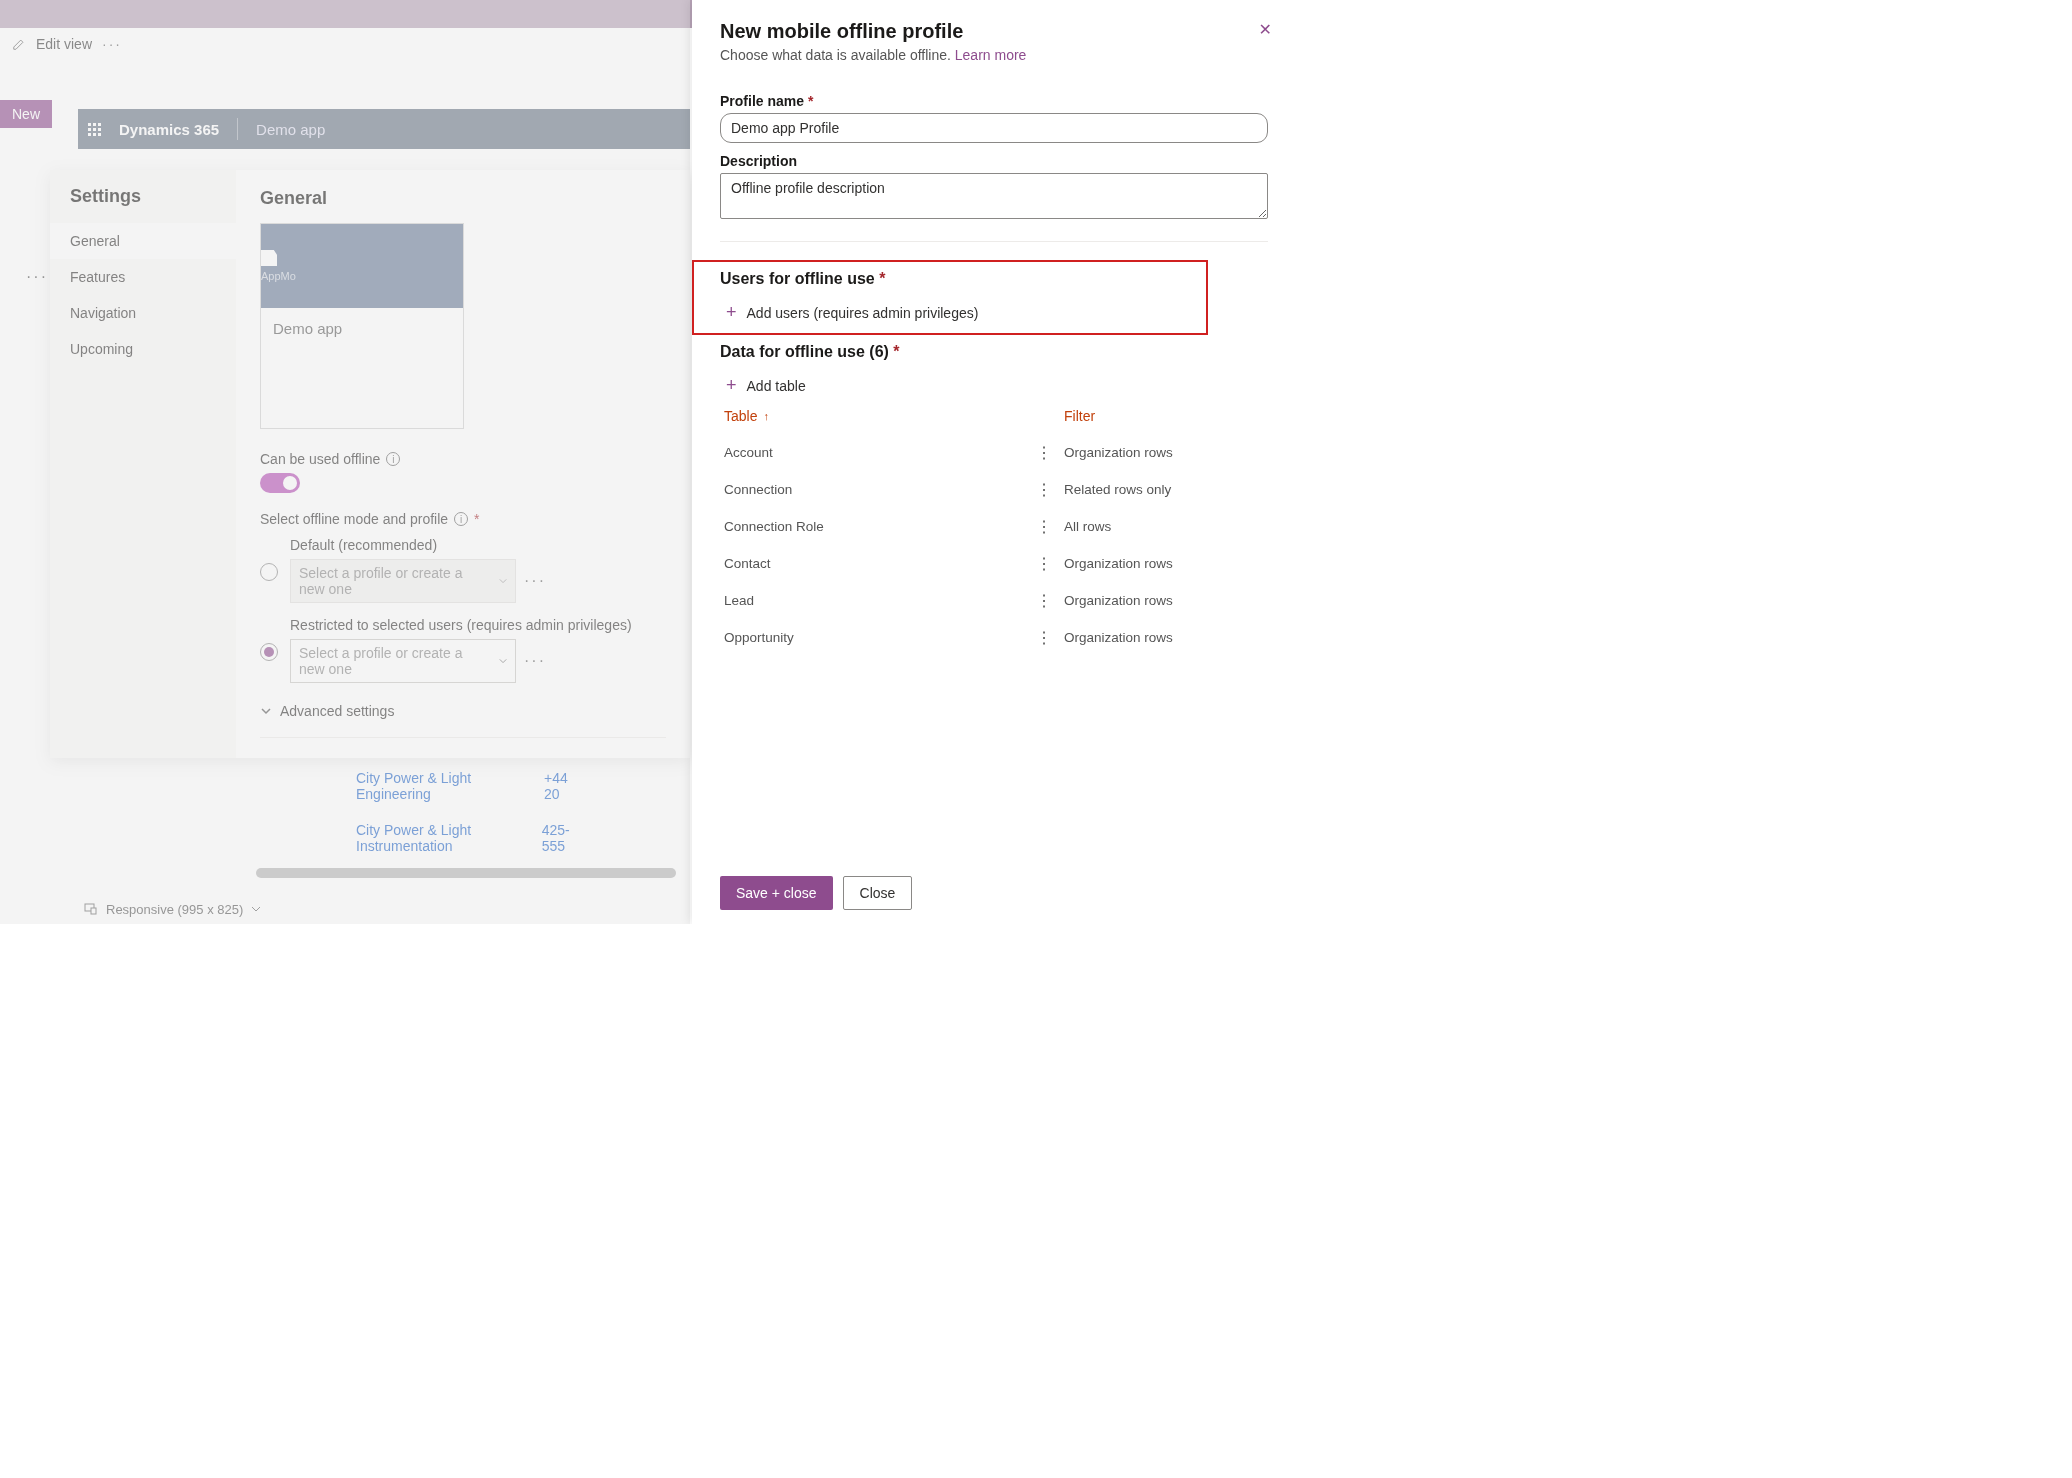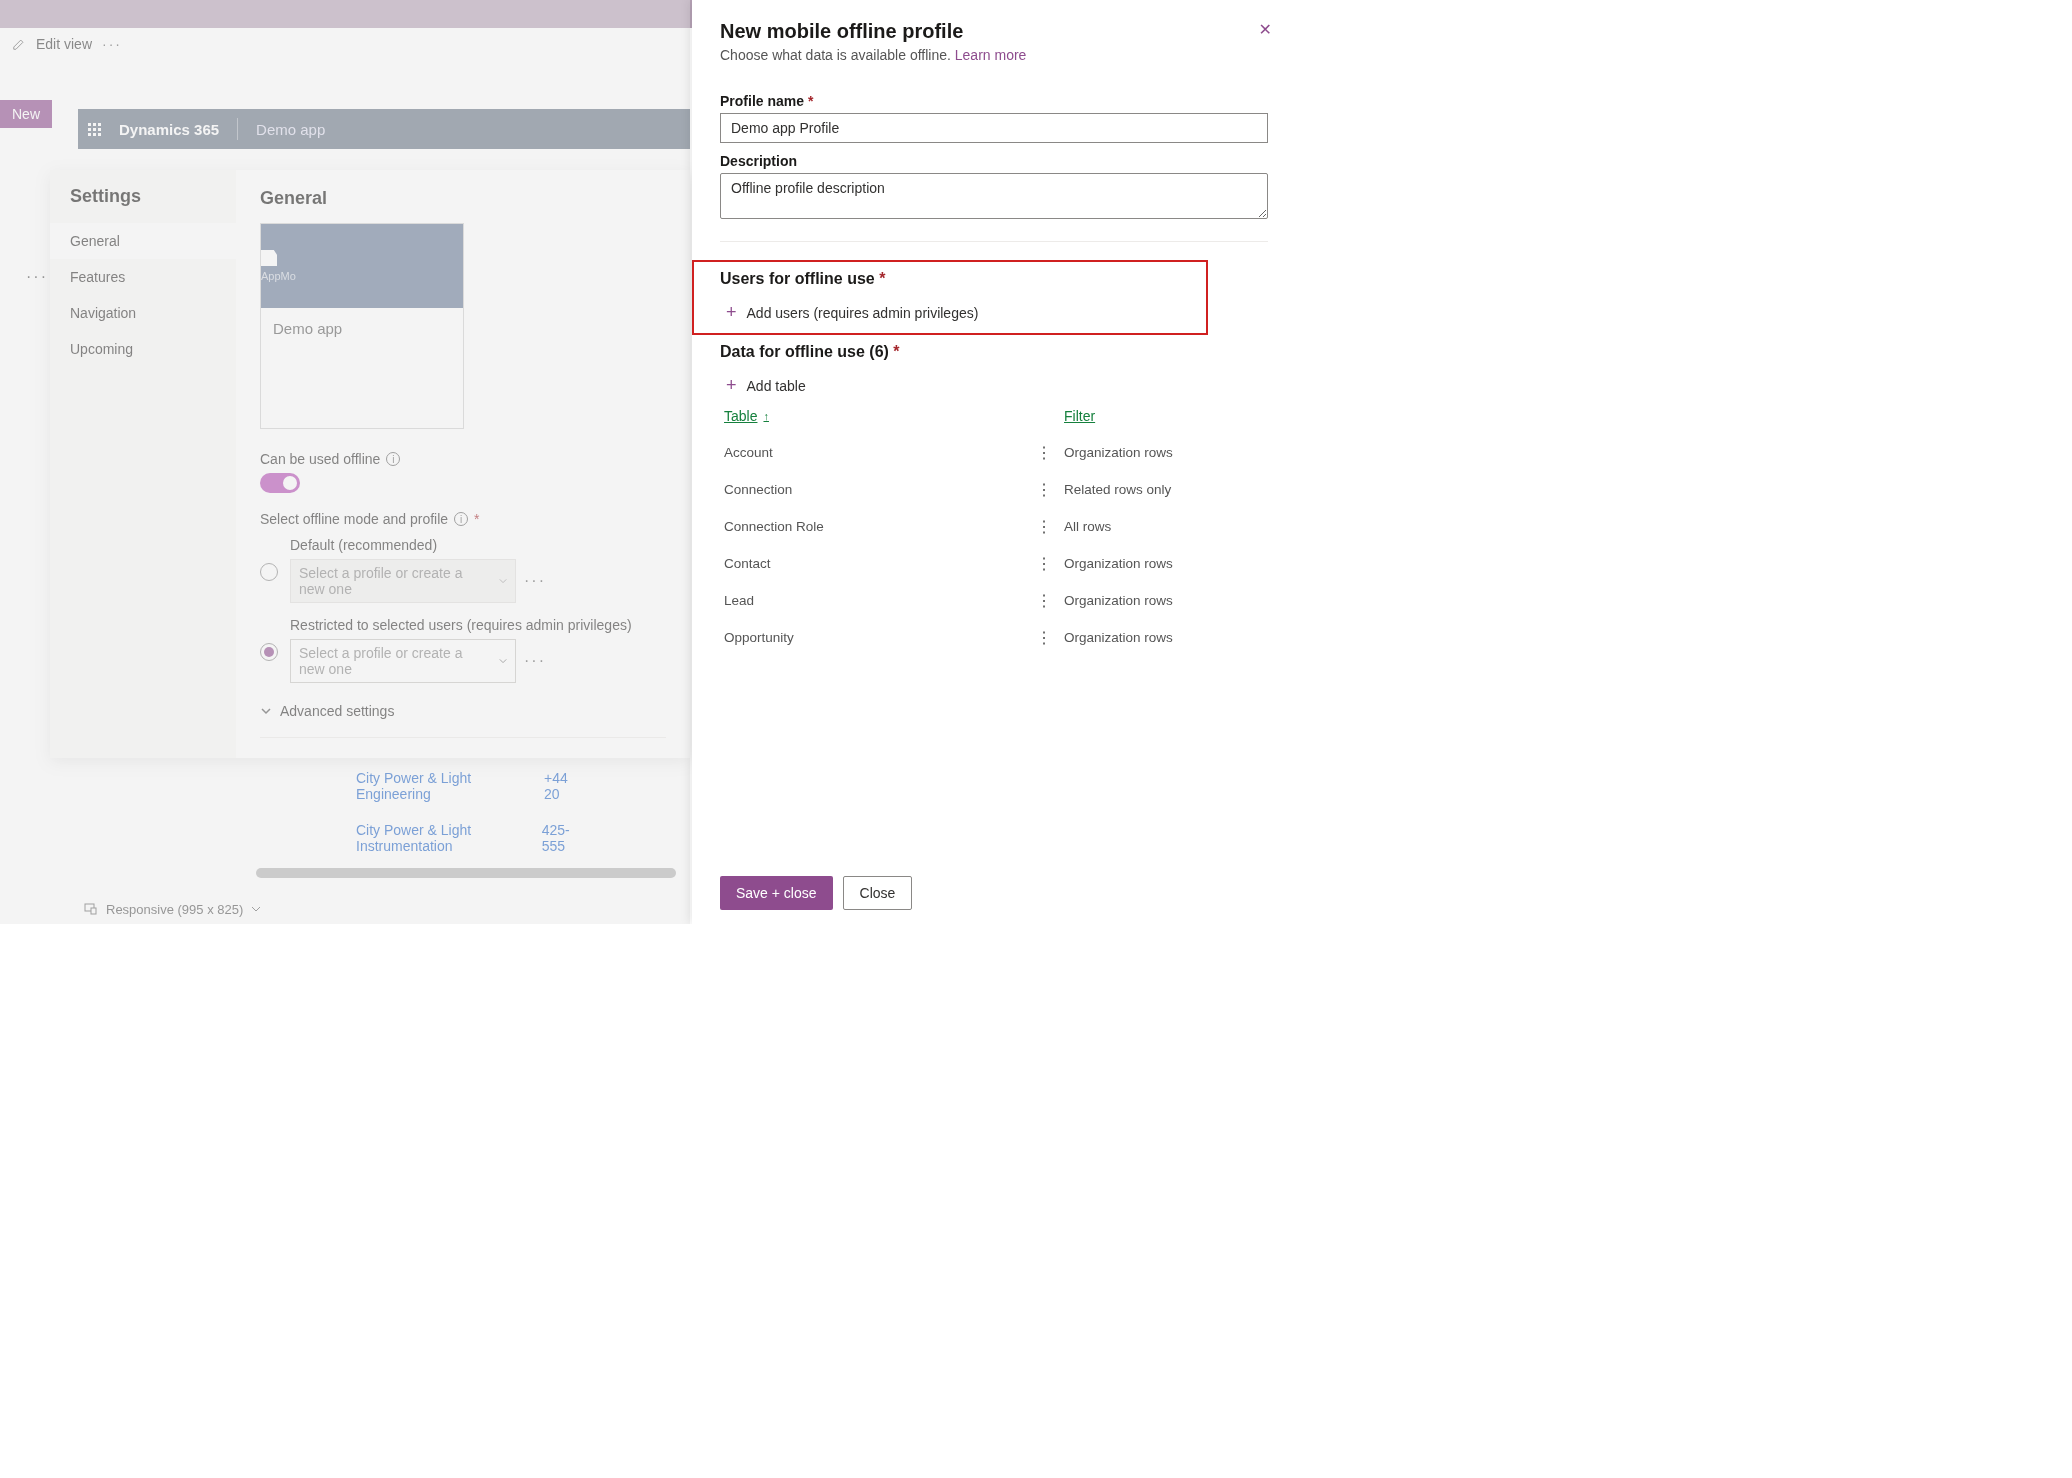--- a/index.html
+++ b/index.html
@@ -332,21 +332,21 @@
       margin-top: 10px;
     }
     .required {
       color: #a4262c;
     }
     .text-input {
       width: 100%;
       border: 1px solid #8a8886;
       padding: 6px 10px;
       font-size: 14px;
-      border-radius: 0;
+      border-radius: 11px;
       color: #323130;
     }
     .textarea {
       width: 100%;
       border: 1px solid #8a8886;
       padding: 6px 10px;
       font-size: 14px;
       border-radius: 2px;
       resize: both;
       min-height: 40px;
@@ -381,22 +381,21 @@
     }
     .plus-icon {
       color: #8e4c8e;
       font-size: 18px;
       font-weight: 300;
     }
     .table-header {
       display: flex;
       padding: 10px 4px;
       font-size: 14px;
-      color: #15803d;
-      text-decoration: underline;
+      color: #c2410c;
     }
     .col-table { flex: 1; display:flex; align-items:center; gap:6px;}
     .col-actions { width: 40px; }
     .col-filter { width: 200px; }
     .table-row {
       display: flex;
       align-items: center;
       padding: 11px 4px;
       font-size: 13.5px;
       color: #555;

